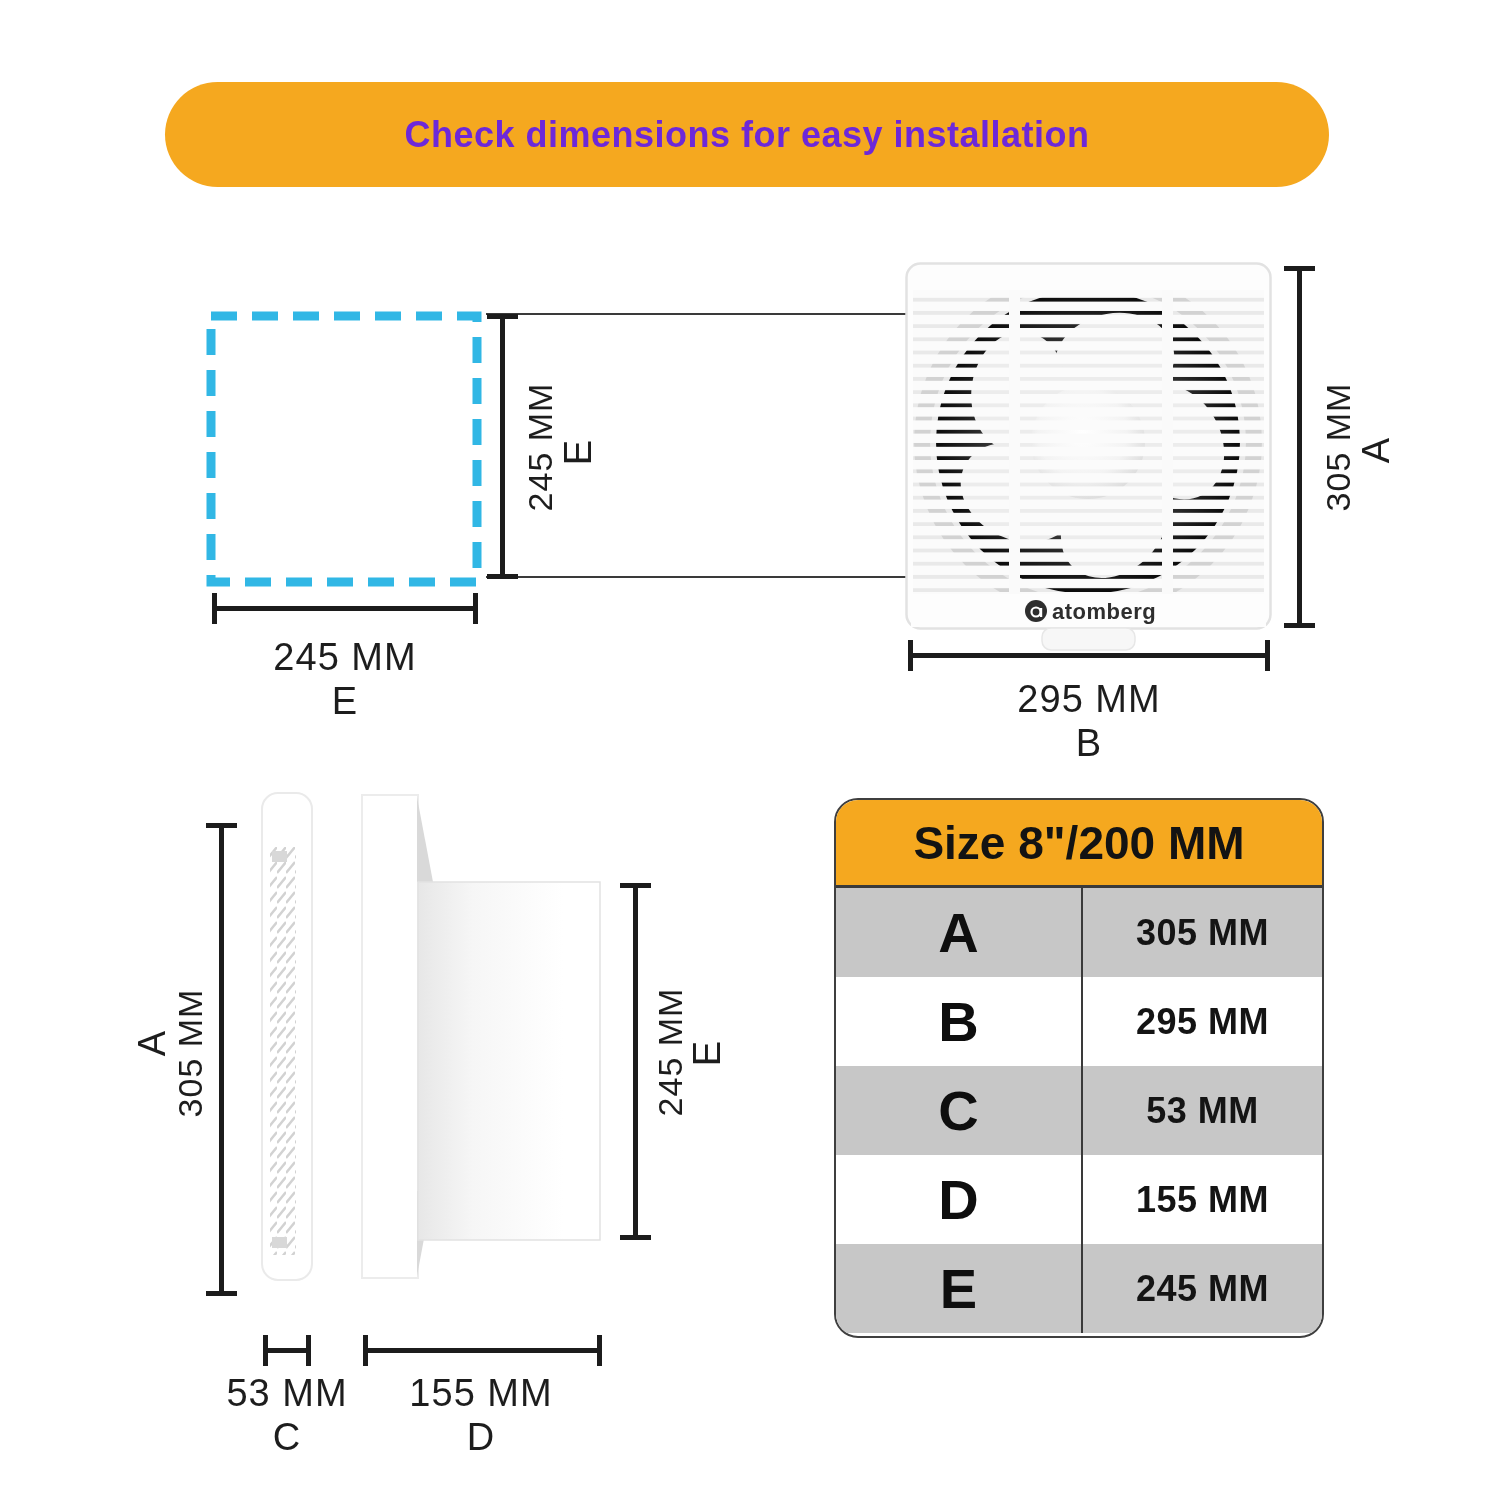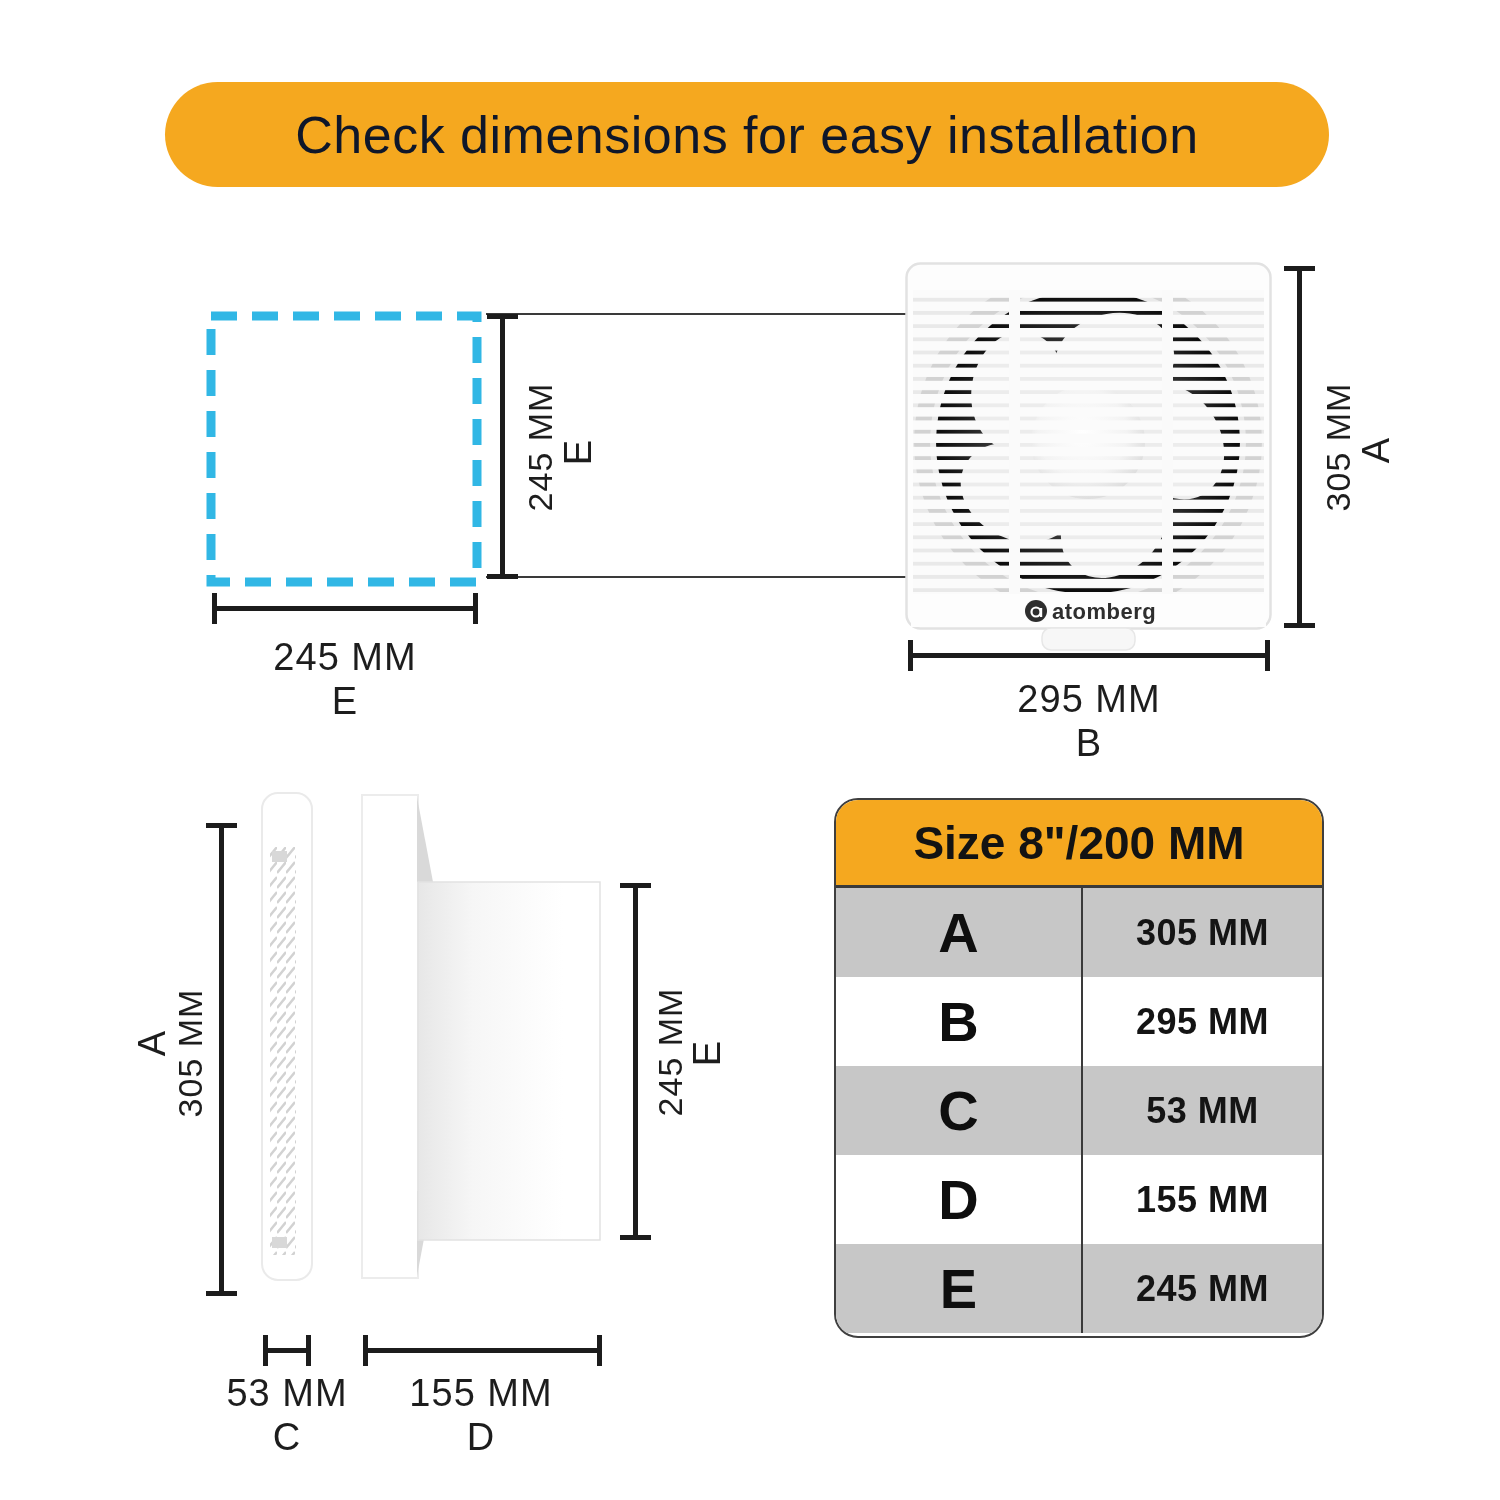--- a/index.html
+++ b/index.html
@@ -12,21 +12,21 @@
   .stage{
     position:relative;width:1500px;height:1500px;background:#ffffff;overflow:hidden;
     font-family:"Liberation Sans", sans-serif;color:#1d1d1d;
   }
   
   .banner{
     position:absolute;left:165px;top:82px;width:1164px;height:105px;
     background:var(--accent);border-radius:53px;
     display:flex;align-items:center;justify-content:center;
   }
-  .banner span{font-size:52px;font-weight:400;color:#0f172a;letter-spacing:.5px;}
+  .banner span{font-size:36px;font-weight:700;color:#6d28d9;letter-spacing:.5px;}
   
   .dim{position:absolute;background:var(--line);}
   .dim .cap{position:absolute;background:var(--line);}
   .dim-v{width:5px;}
   .dim-v .cap{left:-13px;width:31px;height:5px;}
   .dim-v .cap-a{top:0;} .dim-v .cap-b{bottom:0;}
   .dim-h{height:5px;}
   .dim-h .cap{top:-13px;width:5px;height:31px;}
   .dim-h .cap-a{left:0;} .dim-h .cap-b{right:0;}
   .connector{position:absolute;height:2px;background:#3a3a3a;}

